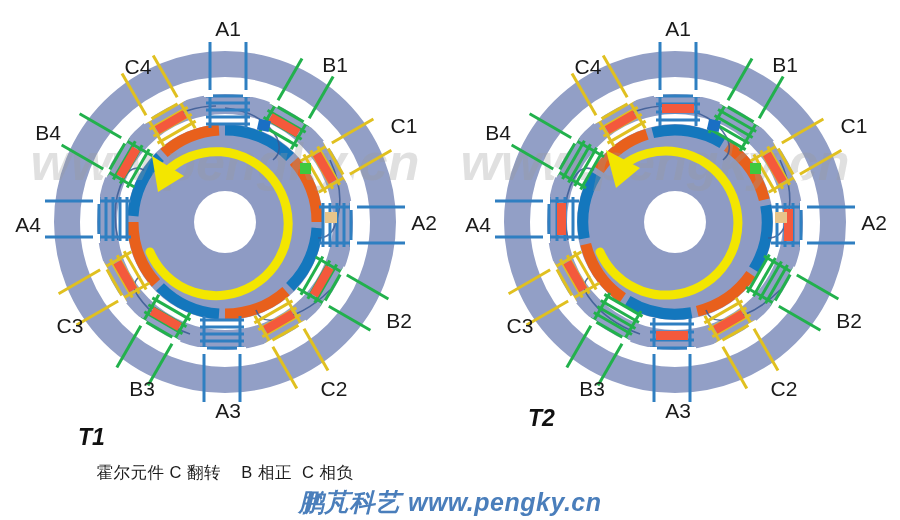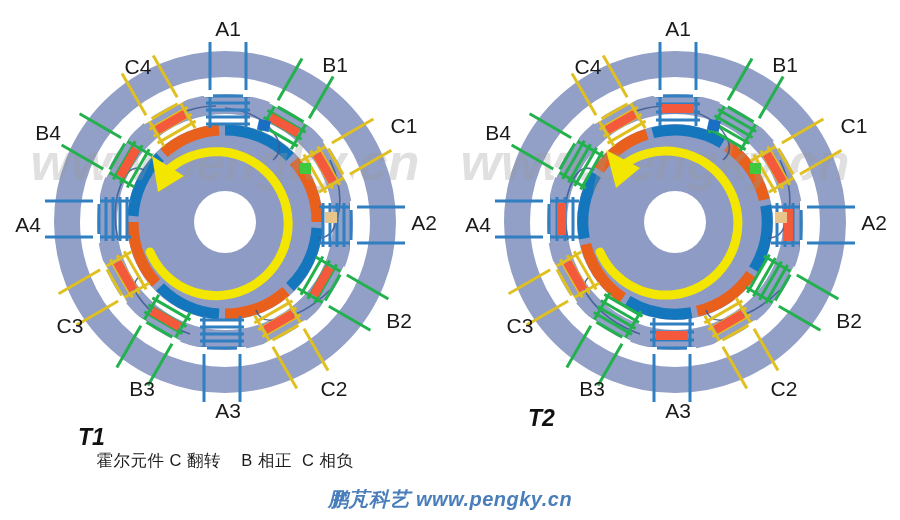--- a/index.html
+++ b/index.html
@@ -10,24 +10,24 @@
   #panel-t1{left:0;}
   #panel-t2{left:450px;}
   svg{display:block;}
   .lbl{font-size:21px;fill:#1a1a1a;font-family:"Liberation Sans",sans-serif;}
   .tlabel{position:absolute;font-size:23px;font-style:italic;font-weight:bold;color:#111;}
   #t1-tag{left:78px;top:424px;}
   #t2-tag{left:528px;top:405px;text-align:right;}
   .caption{position:absolute;top:450px;width:450px;text-align:center;
            font-size:16.5px;color:#1a1a1a;letter-spacing:.5px;
            font-family:"Liberation Sans",sans-serif;white-space:pre;}
-  #cap-t1{left:0;}
+  #cap-t1{left:0;margin-top:12px;}
   #cap-t2{left:450px;}
   #footer{position:absolute;left:0;top:486px;width:900px;text-align:center;
-          font-size:20px;font-style:italic;font-weight:bold;color:#4a7ebb;
+          font-size:25px;font-style:italic;font-weight:bold;color:#4a7ebb;
           letter-spacing:.5px;}
   .wm{font-size:52px;font-weight:bold;font-style:italic;fill:#9a9a9a;
       opacity:.30;font-family:"Liberation Sans",sans-serif;}
 </style>
 </head>
 <body>
 
 <div class="stage">
 
   <div class="panel" id="panel-t1">

